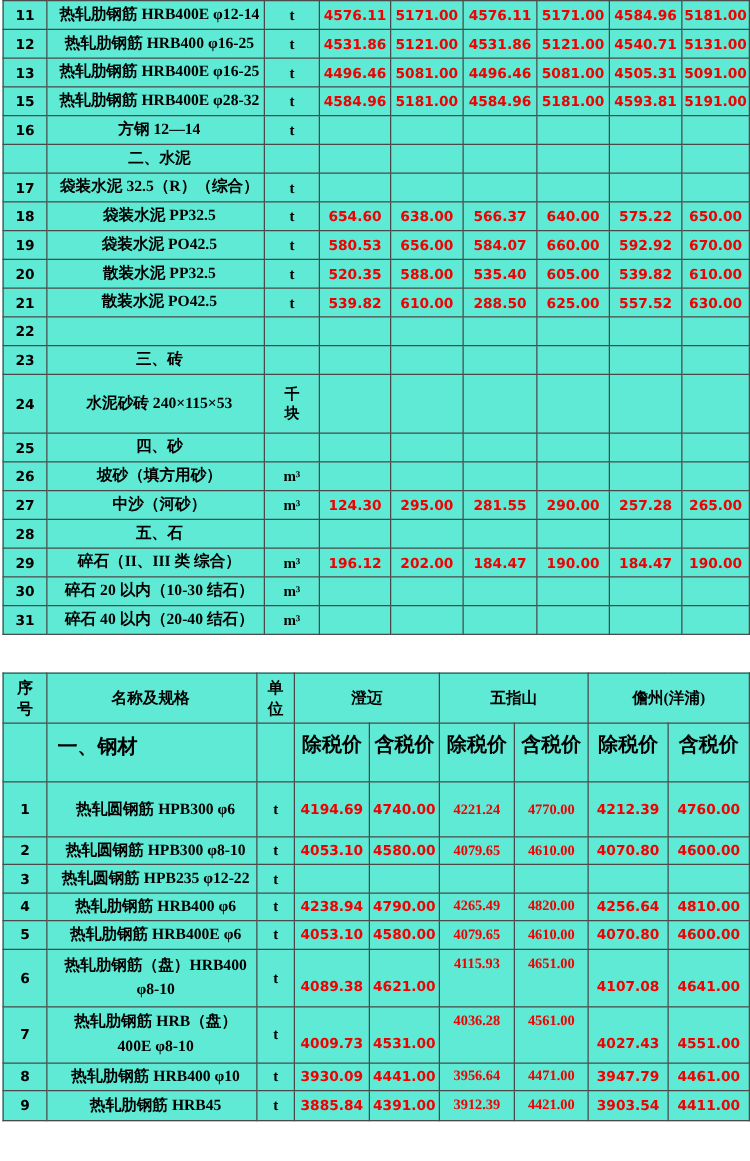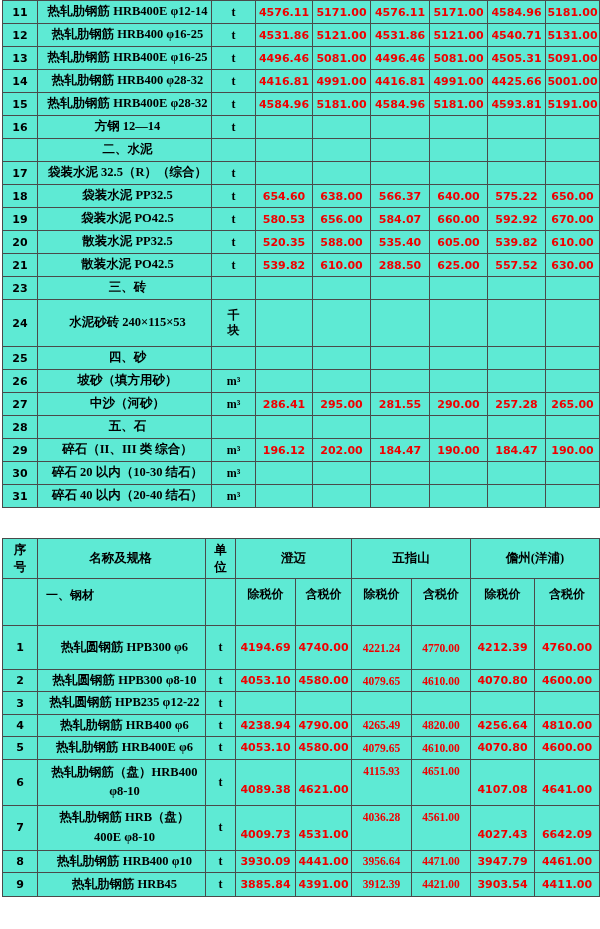--- a/index.html
+++ b/index.html
@@ -36,21 +36,21 @@
   }
   
   #top-table tr{height:23px;}
   #top-table tr.tall{height:47px;}
   
   #bottom-table thead tr:nth-child(1){height:40px;}
   #bottom-table thead tr:nth-child(1) th{font-size:12.5px;text-align:center;}
   #bottom-table thead tr:nth-child(1) th.c-no,
   #bottom-table thead tr:nth-child(1) th.c-unit{white-space:pre-line;line-height:1.35;font-family:"Liberation Serif","DejaVu Serif",serif;}
   #bottom-table thead tr:nth-child(2){height:47px;}
-  #bottom-table thead tr:nth-child(2) th{vertical-align:top;padding-top:7px;font-size:12px;text-align:center;}
+  #bottom-table thead tr:nth-child(2) th{vertical-align:top;padding-top:7px;font-size:16px;text-align:center;}
   #bottom-table thead tr:nth-child(2) th.c-name{text-align:left;padding-left:8px;}
   
   #bottom-table tbody tr:nth-child(1){height:44px;}
   #bottom-table tbody tr:nth-child(2){height:21px;}
   #bottom-table tbody tr:nth-child(3){height:21px;}
   #bottom-table tbody tr:nth-child(4){height:22px;}
   #bottom-table tbody tr:nth-child(5){height:22px;}
   #bottom-table tbody tr:nth-child(6){height:46px;}
   #bottom-table tbody tr:nth-child(7){height:45px;}
   #bottom-table tbody tr:nth-child(8){height:22px;}
@@ -112,31 +112,20 @@
         <td class="c-name">热轧肋钢筋 HRB400E φ16-25</td>
         <td class="c-unit">t</td>
         <td class="c-price">4496.46</td>
         <td class="c-price">5081.00</td>
         <td class="c-price">4496.46</td>
         <td class="c-price">5081.00</td>
         <td class="c-price">4505.31</td>
         <td class="c-price">5091.00</td>
       </tr>
       <tr>
-        <td class="c-no">14</td>
-        <td class="c-name">热轧肋钢筋 HRB400 φ28-32</td>
-        <td class="c-unit">t</td>
-        <td class="c-price">4416.81</td>
-        <td class="c-price">4991.00</td>
-        <td class="c-price">4416.81</td>
-        <td class="c-price">4991.00</td>
-        <td class="c-price">4425.66</td>
-        <td class="c-price">5001.00</td>
-      </tr>
-      <tr>
         <td class="c-no">15</td>
         <td class="c-name">热轧肋钢筋 HRB400E φ28-32</td>
         <td class="c-unit">t</td>
         <td class="c-price">4584.96</td>
         <td class="c-price">5181.00</td>
         <td class="c-price">4584.96</td>
         <td class="c-price">5181.00</td>
         <td class="c-price">4593.81</td>
         <td class="c-price">5191.00</td>
       </tr>
@@ -211,20 +200,31 @@
         <td class="c-name">散装水泥 PO42.5</td>
         <td class="c-unit">t</td>
         <td class="c-price">539.82</td>
         <td class="c-price">610.00</td>
         <td class="c-price">288.50</td>
         <td class="c-price">625.00</td>
         <td class="c-price">557.52</td>
         <td class="c-price">630.00</td>
       </tr>
       <tr>
+        <td class="c-no">22</td>
+        <td class="c-name"></td>
+        <td class="c-unit"></td>
+        <td class="c-price"></td>
+        <td class="c-price"></td>
+        <td class="c-price"></td>
+        <td class="c-price"></td>
+        <td class="c-price"></td>
+        <td class="c-price"></td>
+      </tr>
+      <tr>
         <td class="c-no">23</td>
         <td class="c-name">三、砖</td>
         <td class="c-unit"></td>
         <td class="c-price"></td>
         <td class="c-price"></td>
         <td class="c-price"></td>
         <td class="c-price"></td>
         <td class="c-price"></td>
         <td class="c-price"></td>
       </tr>
@@ -259,21 +259,21 @@
         <td class="c-price"></td>
         <td class="c-price"></td>
         <td class="c-price"></td>
         <td class="c-price"></td>
         <td class="c-price"></td>
       </tr>
       <tr>
         <td class="c-no">27</td>
         <td class="c-name">中沙（河砂）</td>
         <td class="c-unit">m³</td>
-        <td class="c-price">286.41</td>
+        <td class="c-price">124.30</td>
         <td class="c-price">295.00</td>
         <td class="c-price">281.55</td>
         <td class="c-price">290.00</td>
         <td class="c-price">257.28</td>
         <td class="c-price">265.00</td>
       </tr>
       <tr>
         <td class="c-no">28</td>
         <td class="c-name">五、石</td>
         <td class="c-unit"></td>
@@ -426,21 +426,21 @@
       </tr>
       <tr class="tall">
         <td class="c-no">7</td>
         <td class="c-name">热轧肋钢筋 HRB（盘）400E φ8-10</td>
         <td class="c-unit">t</td>
         <td class="c-price">4009.73</td>
         <td class="c-price">4531.00</td>
         <td class="c-price">4036.28</td>
         <td class="c-price">4561.00</td>
         <td class="c-price">4027.43</td>
-        <td class="c-price">6642.09</td>
+        <td class="c-price">4551.00</td>
       </tr>
       <tr>
         <td class="c-no">8</td>
         <td class="c-name">热轧肋钢筋 HRB400 φ10</td>
         <td class="c-unit">t</td>
         <td class="c-price">3930.09</td>
         <td class="c-price">4441.00</td>
         <td class="c-price">3956.64</td>
         <td class="c-price">4471.00</td>
         <td class="c-price">3947.79</td>

